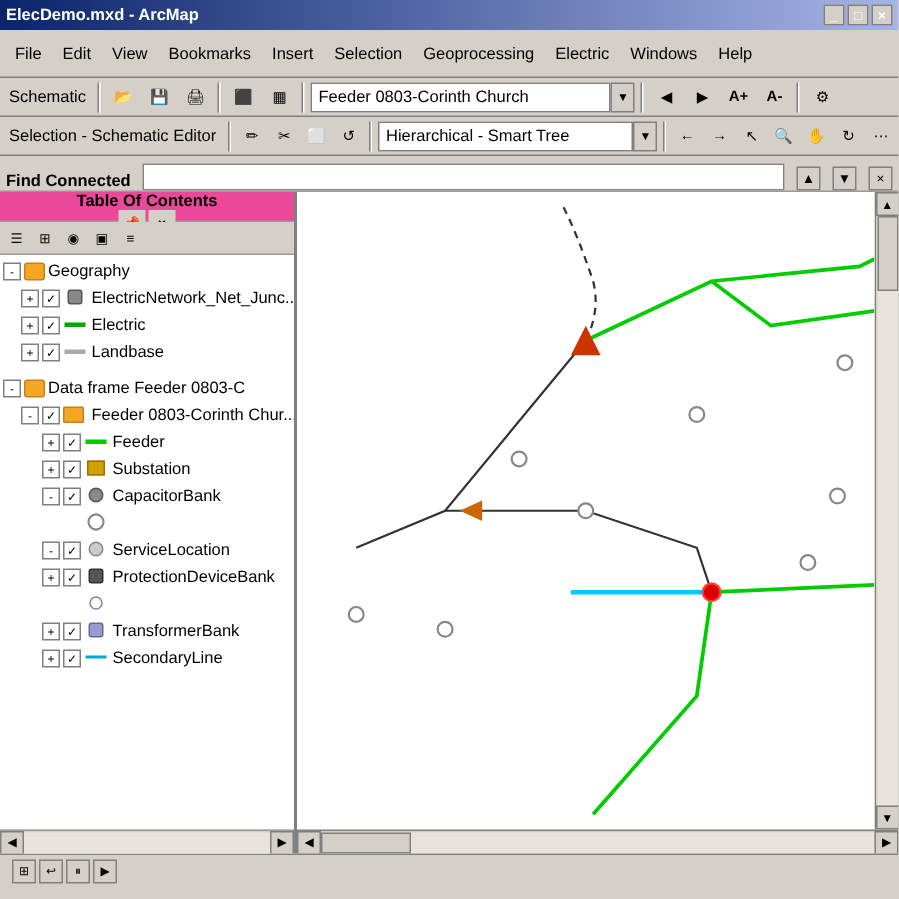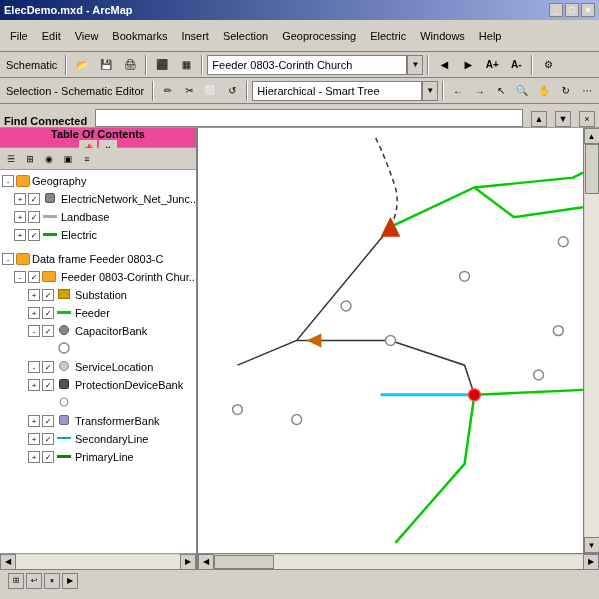--- a/index.html
+++ b/index.html
@@ -439,32 +439,32 @@
         <span class="sym-container">
             <div style="width:10px;height:10px;background:#888;border:1px solid #555;border-radius:2px;"></div>
           </span>
         <span>ElectricNetwork_Net_Junc...</span>
       </div>
 
       <div class="tree-item indent-1">
         <div class="tree-expand collapsed"></div>
         <div class="tree-checkbox checked"></div>
         <span class="sym-container">
+            <div style="width:14px;height:3px;background:#00aa00;"></div>
+          </span>
+        <span>Electric</span>
+      </div>
+
+      <div class="tree-item indent-1">
+        <div class="tree-expand collapsed"></div>
+        <div class="tree-checkbox checked"></div>
+        <span class="sym-container">
             <div style="width:14px;height:3px;background:#aaa;"></div>
           </span>
         <span>Landbase</span>
-      </div>
-
-      <div class="tree-item indent-1">
-        <div class="tree-expand collapsed"></div>
-        <div class="tree-checkbox checked"></div>
-        <span class="sym-container">
-            <div style="width:14px;height:3px;background:#00aa00;"></div>
-          </span>
-        <span>Electric</span>
       </div>
 
       <div style="height:6px;"></div>
 
       <div class="tree-item">
         <div class="tree-expand expanded"></div>
         <span class="icon-db"></span>
         <span>Data frame Feeder 0803-C</span>
       </div>
 
@@ -475,32 +475,32 @@
             <span class="icon-folder"></span>
           </span>
         <span>Feeder 0803-Corinth Chur...</span>
       </div>
 
 
       <div class="tree-item indent-2">
         <div class="tree-expand collapsed"></div>
         <div class="tree-checkbox checked"></div>
         <span class="sym-container">
+            <div style="width:14px;height:3px;background:#00cc00;"></div>
+          </span>
+        <span>Feeder</span>
+      </div>
+
+      <div class="tree-item indent-2">
+        <div class="tree-expand collapsed"></div>
+        <div class="tree-checkbox checked"></div>
+        <span class="sym-container">
             <div style="width:12px;height:10px;background:#d4a000;border:1px solid #a07000;"></div>
           </span>
         <span>Substation</span>
-      </div>
-
-      <div class="tree-item indent-2">
-        <div class="tree-expand collapsed"></div>
-        <div class="tree-checkbox checked"></div>
-        <span class="sym-container">
-            <div style="width:14px;height:3px;background:#00cc00;"></div>
-          </span>
-        <span>Feeder</span>
       </div>
 
       <div class="tree-item indent-2">
         <div class="tree-expand expanded"></div>
         <div class="tree-checkbox checked"></div>
         <span class="sym-container">
             <div style="width:10px;height:10px;background:#888;border:1px solid #555;border-radius:5px;"></div>
           </span>
         <span>CapacitorBank</span>
       </div>
@@ -554,28 +554,20 @@
 
       <div class="tree-item indent-2">
         <div class="tree-expand collapsed"></div>
         <div class="tree-checkbox checked"></div>
         <span class="sym-container">
             <div style="width:14px;height:2px;background:#00aacc;"></div>
           </span>
         <span>SecondaryLine</span>
       </div>
 
-      <div class="tree-item indent-2">
-        <div class="tree-expand collapsed"></div>
-        <div class="tree-checkbox checked"></div>
-        <span class="sym-container">
-            <div style="width:14px;height:3px;background:#008800;"></div>
-          </span>
-        <span>PrimaryLine</span>
-      </div>
 
     </div>
 
     <div style="height:16px; background:#d4d0c8; border-top:1px solid #999; display:flex; align-items:center;">
       <div class="scroll-btn">◀</div>
       <div class="scroll-track" style="height:14px;"></div>
       <div class="scroll-btn">▶</div>
     </div>
   </div>
 

